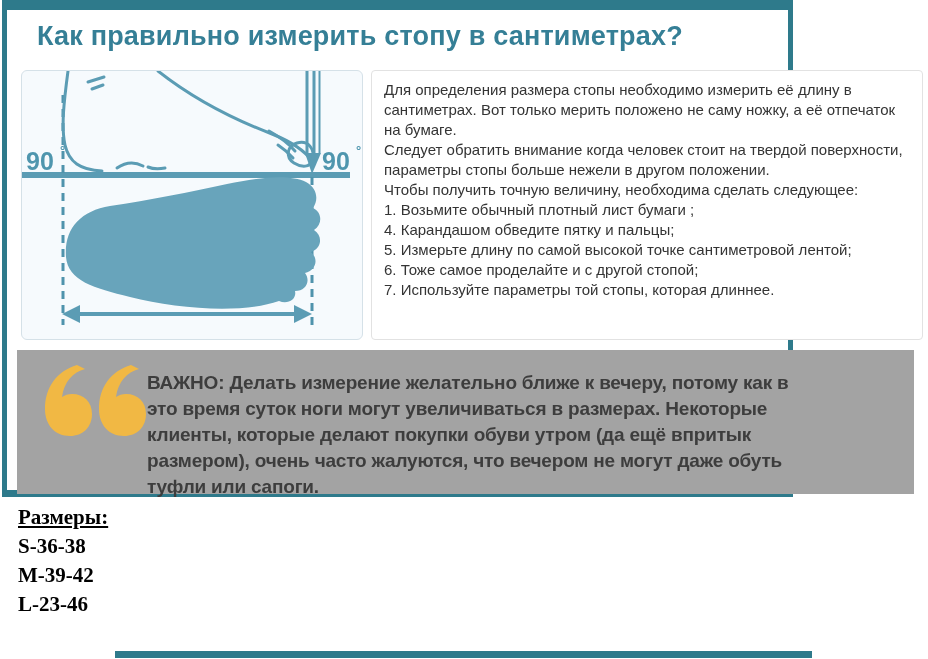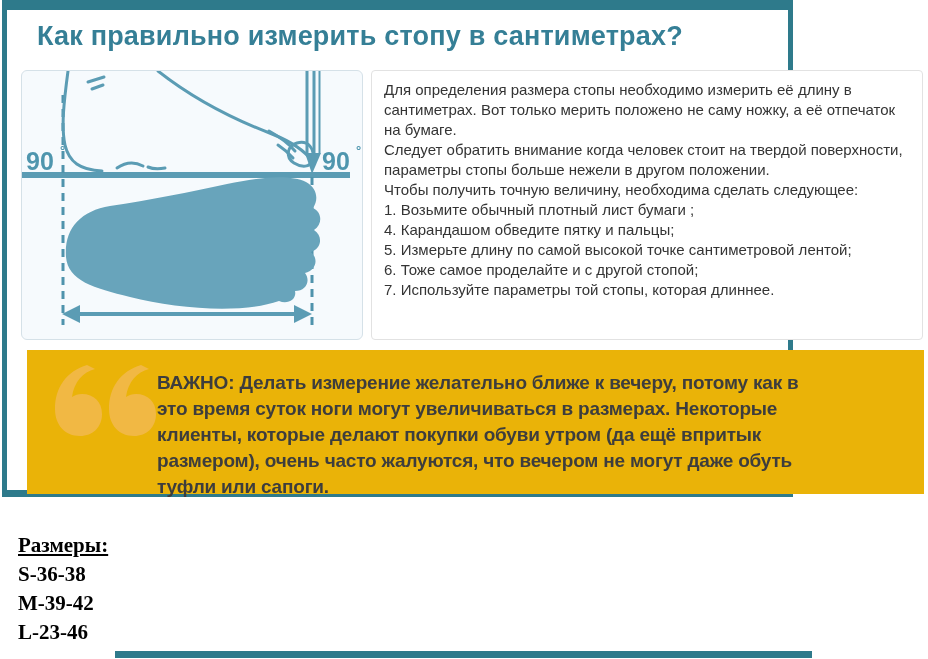--- a/index.html
+++ b/index.html
@@ -26,33 +26,33 @@
     box-sizing:border-box;background:#ffffff;border:1px solid #e2e2e2;border-radius:4px;
     padding:9px 12px 6px 12px;
     font-size:15px;line-height:20px;color:#343434;
   }
   .text-panel .step{white-space:nowrap;}
   .step-angle{
     font-weight:bold;color:#9e9e9e;font-size:19px;line-height:20px;
   }
   .deg-sup{font-size:11px;vertical-align:6px;font-weight:bold;color:#9e9e9e;}
   .important-box{
-    position:absolute;left:20px;top:340px;width:897px;height:144px;
-    background:#eab308;
+    position:absolute;left:10px;top:340px;width:897px;height:144px;
+    background:#a3a3a3;
   }
   .quote-wrap{position:absolute;left:26px;top:13px;}
   .imp-text{
     position:absolute;left:130px;top:20px;width:655px;
     font-size:19px;line-height:26px;font-weight:bold;color:#3d3d3d;
     letter-spacing:-0.2px;
   }
   .sizes{
     position:absolute;left:18px;top:503px;
     font-family:"Liberation Serif",serif;font-weight:bold;color:#000000;
-    font-size:21px;line-height:29px;margin-top:28px;
+    font-size:21px;line-height:29px;
   }
   .sizes .heading{text-decoration:underline;}
   .bottom-bar{
     position:absolute;left:115px;top:651px;width:697px;height:7px;
     background:#2e7a8b;
   }
 </style>
 </head>
 <body>
 

